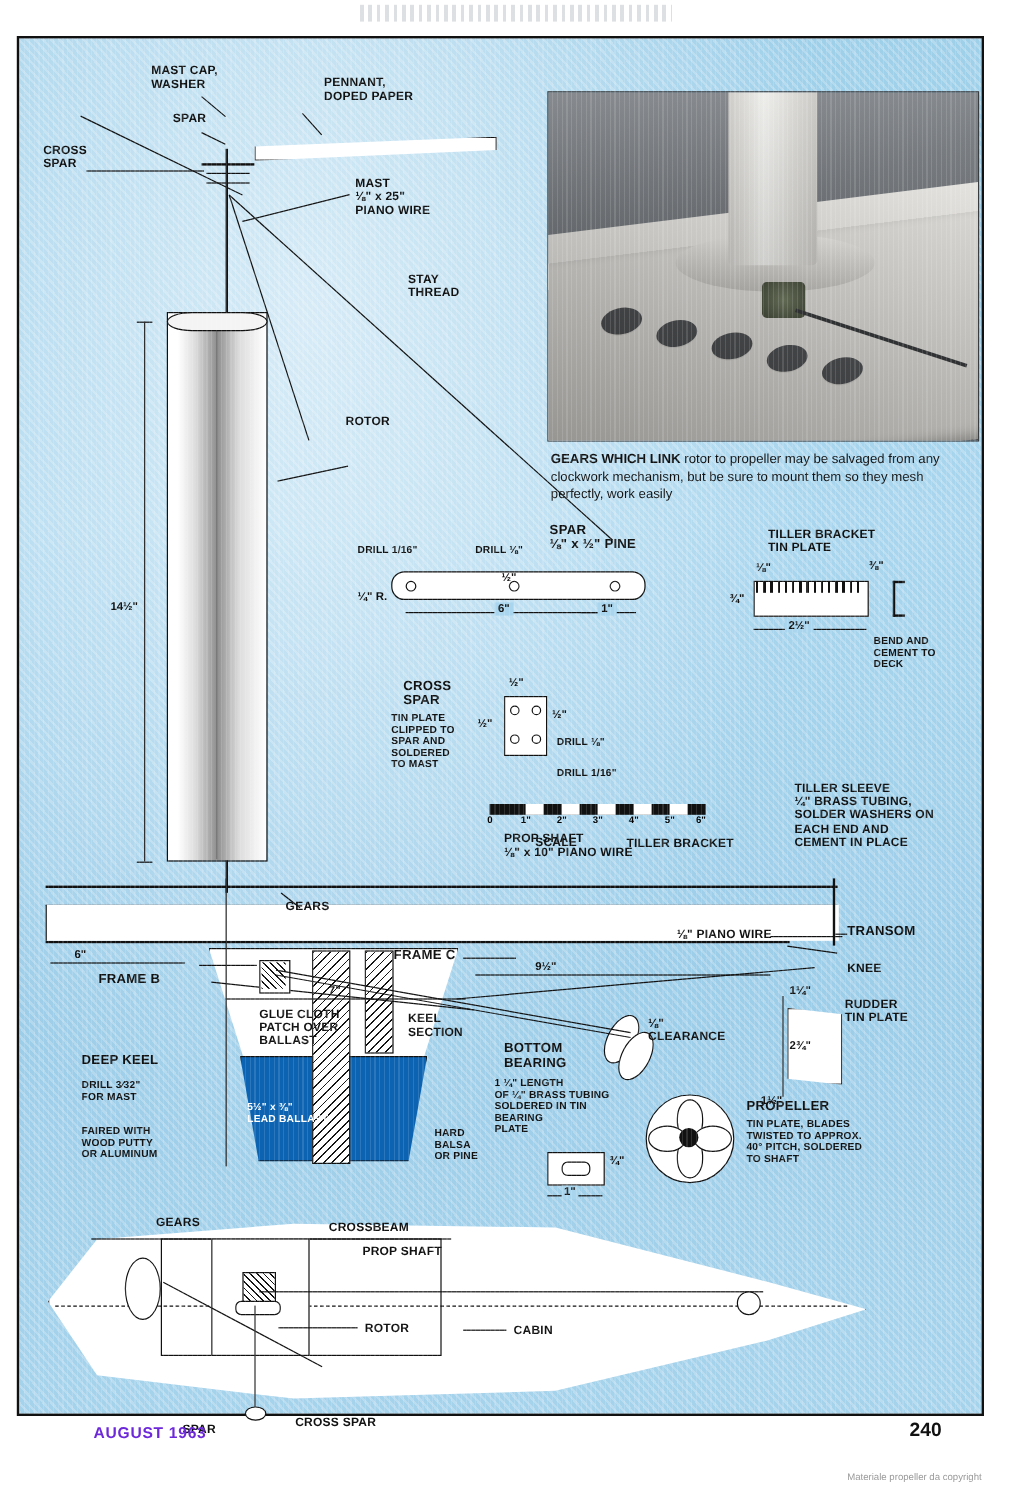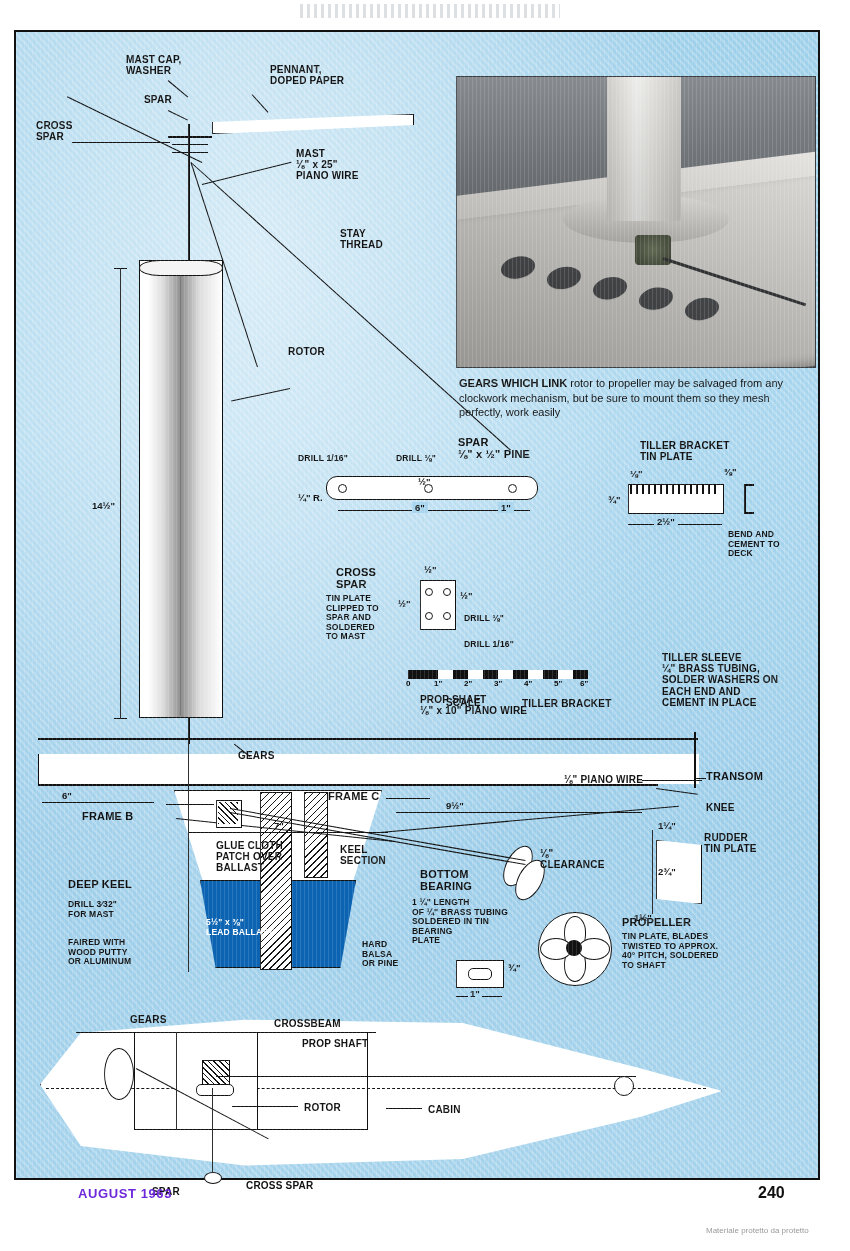--- a/index.html
+++ b/index.html
@@ -336,16 +336,16 @@
     <div class="lbl" style="left:136px;top:1154px;">SPAR</div>
     <div class="lbl" style="left:230px;top:1148px;">CROSS SPAR</div>
     <div class="ln h1" style="left:370px;top:1076px;width:36px;"></div>
     <div class="ln h1" style="left:216px;top:1074px;width:66px;"></div>
 
   </div>
 
   <div class="footer">
     <div class="foot-left">AUGUST 1963</div>
     <div class="foot-right">240</div>
-    <div class="copyright">Materiale protetto da protetto</div>
+    <div class="copyright">Materiale propeller da copyright</div>
   </div>
 
 </div>
 
 </body></html>

